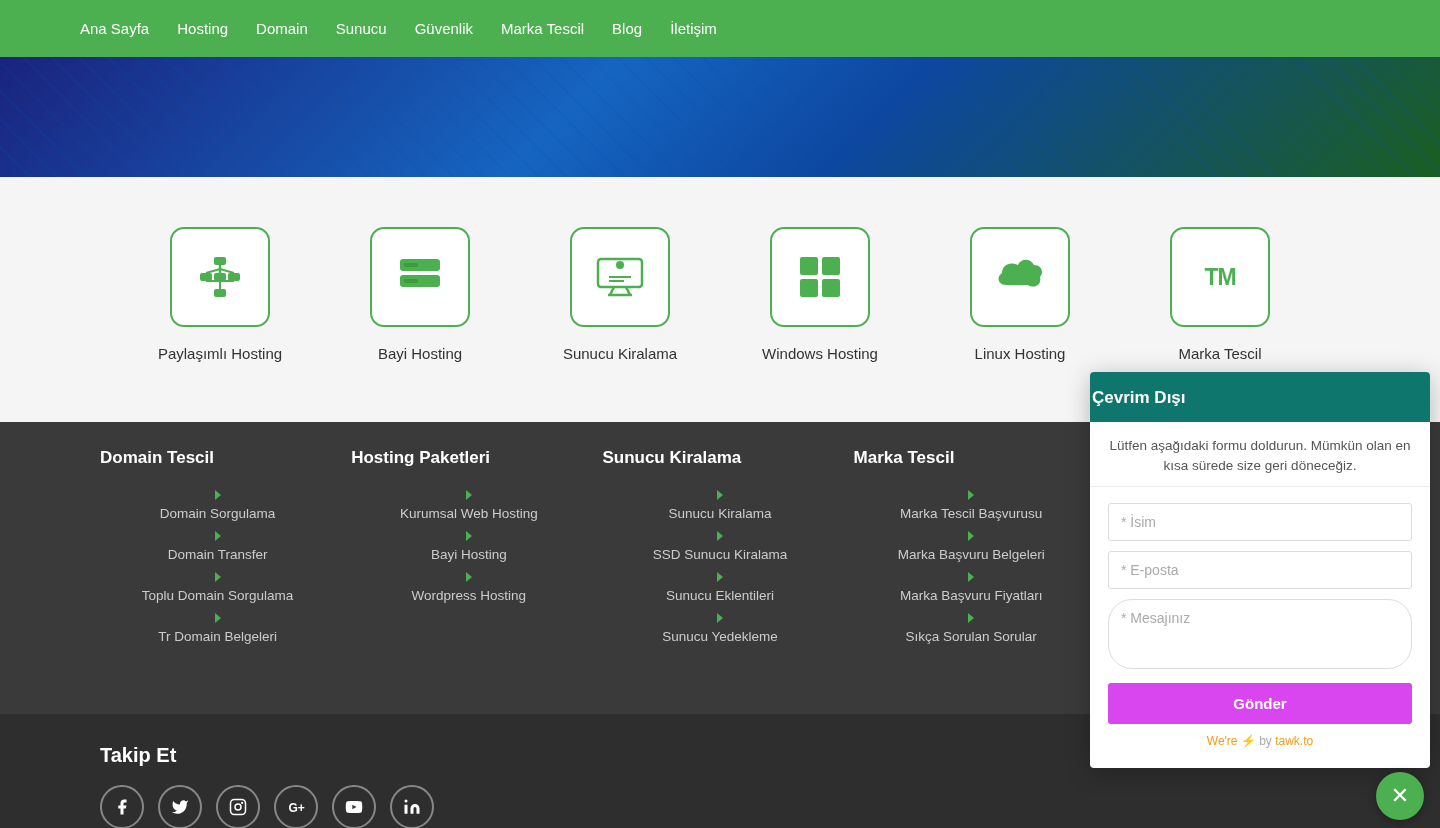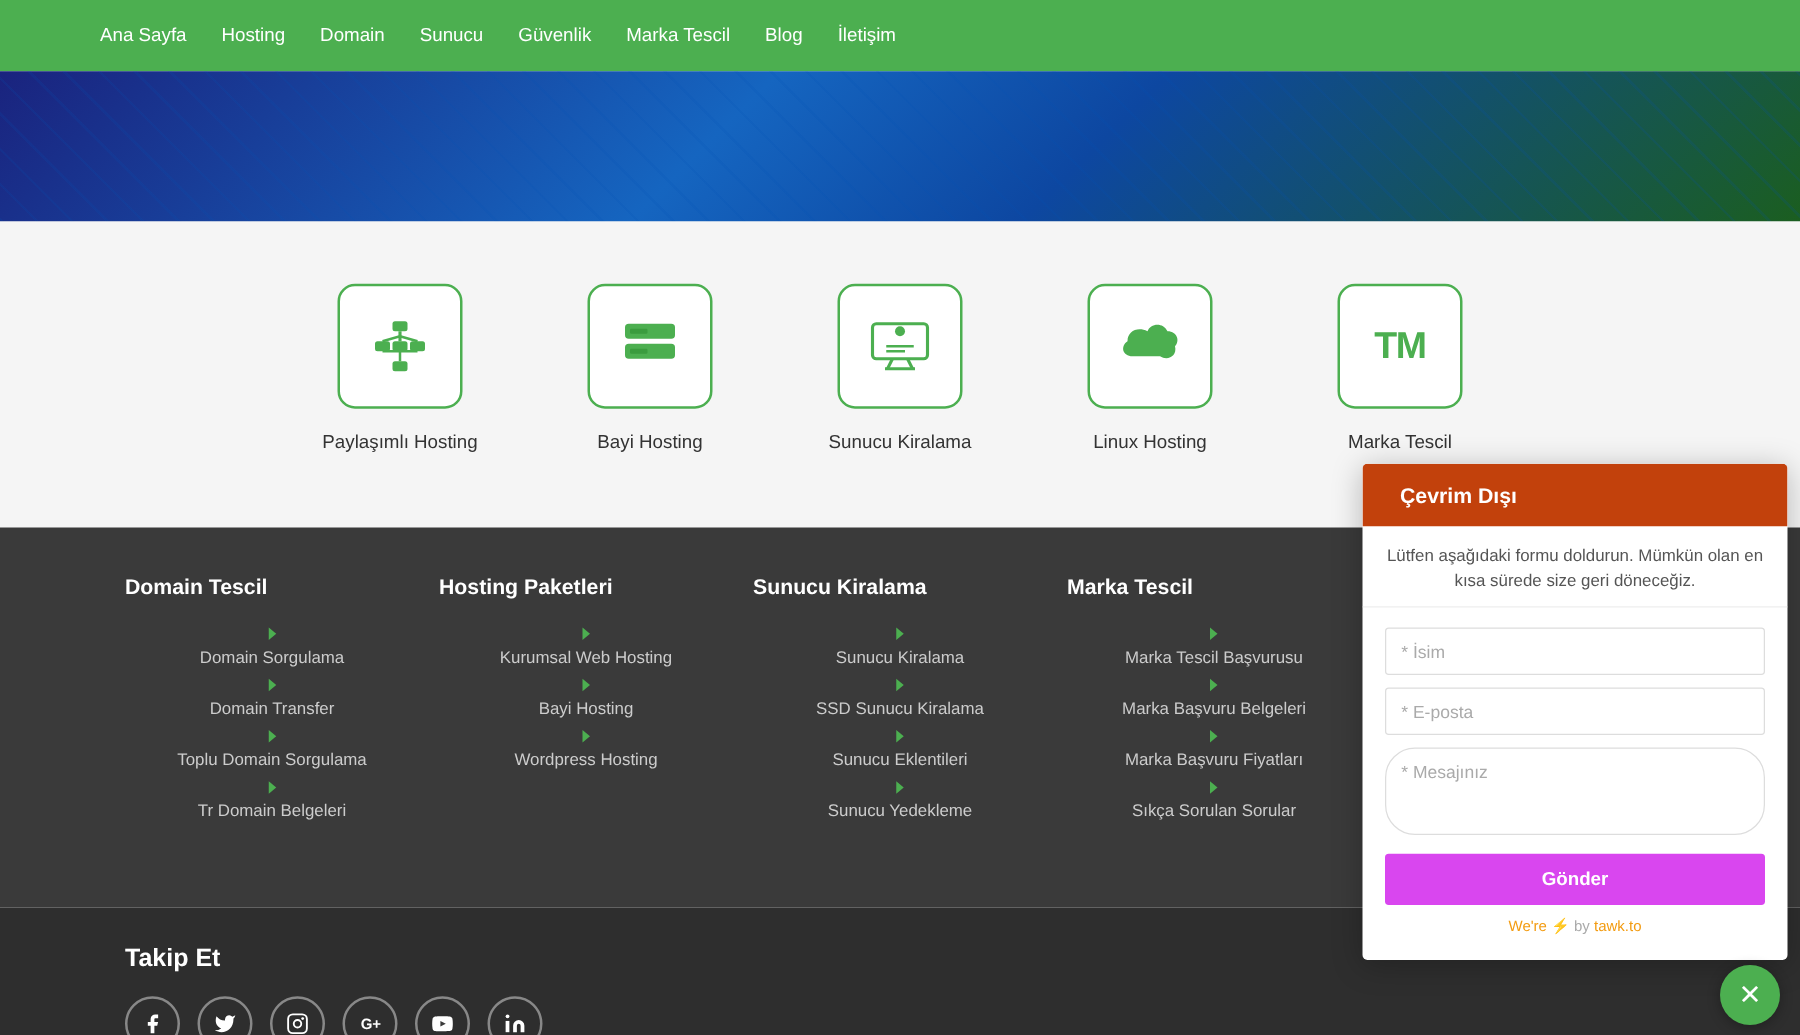--- a/index.html
+++ b/index.html
@@ -59,36 +59,36 @@
       align-items: center;
       justify-content: center;
       margin-bottom: 18px;
       background: #fff;
     }
     .service-icon-wrap svg, .service-icon-wrap .tm-text {
       color: #4caf50;
       fill: #4caf50;
     }
     .tm-text {
-      font-size: 30px;
+      font-size: 23px;
       font-weight: 900;
       color: #4caf50;
       letter-spacing: -1px;
     }
     .service-label {
       font-size: 15px;
       color: #333;
       text-align: center;
       font-weight: 500;
     }
 
     
     .footer-top {
       background: #3a3a3a;
-      padding: 38px 100px 60px;
+      padding: 26px 100px 60px;
       display: flex;
       gap: 16px;
     }
     .footer-col {
       flex: 1;
       min-width: 160px;
     }
     .footer-col h4 {
       color: #fff;
       font-size: 17px;
@@ -150,23 +150,23 @@
       right: 10px;
       bottom: 60px;
       width: 340px;
       background: #fff;
       border-radius: 4px;
       box-shadow: 0 4px 24px rgba(0,0,0,0.25);
       z-index: 1000;
       overflow: hidden;
     }
     .chat-header {
-      background: #c2410c;
-      color: #fff;
-      padding: 16px 30px 14px;
+      background: #0f766e;
+      color: #fff;
+      padding: 16px 2px 14px;
       font-size: 17px;
       font-weight: 700;
     }
     .chat-subtext {
       padding: 14px 18px 10px;
       color: #555;
       font-size: 13.5px;
       line-height: 1.5;
       text-align: center;
       border-bottom: 1px solid #eee;
@@ -291,20 +291,31 @@
         <line x1="32" y1="32" x2="36" y2="40" stroke="#4caf50" stroke-width="2.5"></line>
         <line x1="14" y1="40" x2="38" y2="40" stroke="#4caf50" stroke-width="2.5"></line>
         <circle cx="26" cy="10" r="4" fill="#4caf50"></circle>
         <line x1="15" y1="22" x2="37" y2="22" stroke="#4caf50" stroke-width="2"></line>
         <line x1="15" y1="26" x2="30" y2="26" stroke="#4caf50" stroke-width="2"></line>
       </svg>
     </div>
     <span class="service-label">Sunucu Kiralama</span>
   </div>
 
+  <div class="service-item">
+    <div class="service-icon-wrap">
+      <svg width="48" height="48" viewBox="0 0 48 48" fill="#4caf50">
+        <rect x="4" y="4" width="18" height="18" rx="2"></rect>
+        <rect x="26" y="4" width="18" height="18" rx="2"></rect>
+        <rect x="4" y="26" width="18" height="18" rx="2"></rect>
+        <rect x="26" y="26" width="18" height="18" rx="2"></rect>
+      </svg>
+    </div>
+    <span class="service-label">Windows Hosting</span>
+  </div>
 
   <div class="service-item">
     <div class="service-icon-wrap">
       <svg width="56" height="44" viewBox="0 0 56 44" fill="#4caf50">
         <path d="M14 30 C6 30 4 22 10 18 C10 10 18 6 26 10 C28 4 38 2 42 10 C50 10 52 18 48 22 C50 30 42 34 36 30 Z"></path>
       </svg>
     </div>
     <span class="service-label">Linux Hosting</span>
   </div>
 

